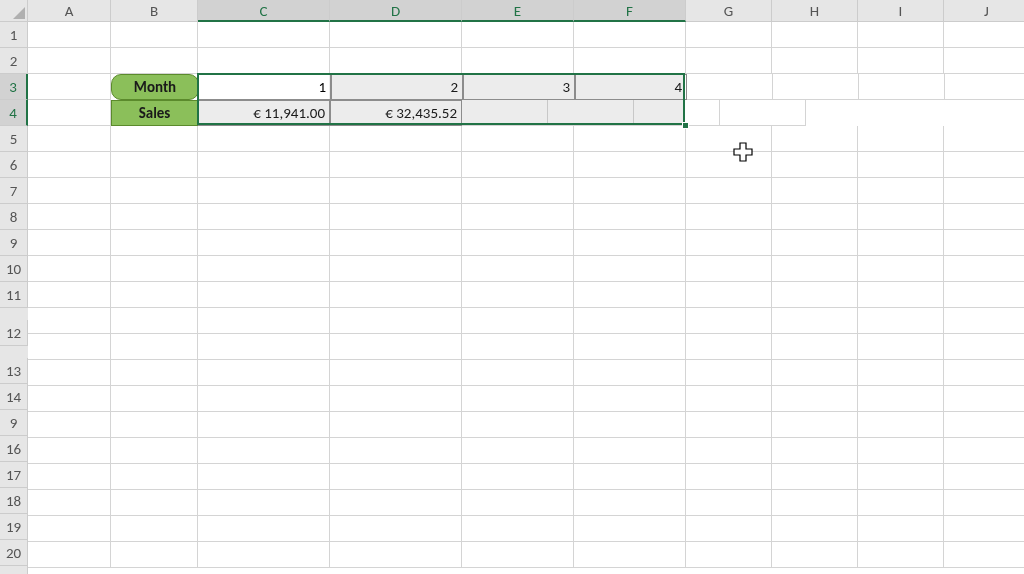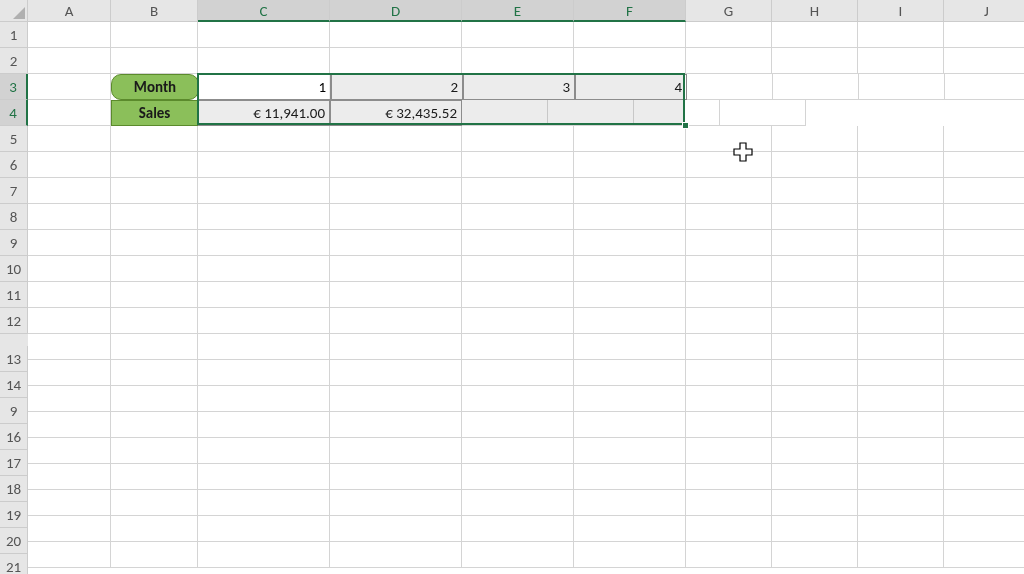--- a/index.html
+++ b/index.html
@@ -175,21 +175,21 @@
       <div class="row-header" style="height: 26px;">2</div>
       <div class="row-header sel" style="height: 26px;">3</div>
       <div class="row-header sel" style="height: 26px;">4</div>
       <div class="row-header" style="height: 26px;">5</div>
       <div class="row-header" style="height: 26px;">6</div>
       <div class="row-header" style="height: 26px;">7</div>
       <div class="row-header" style="height: 26px;">8</div>
       <div class="row-header" style="height: 26px;">9</div>
       <div class="row-header" style="height: 26px;">10</div>
       <div class="row-header" style="height: 26px;">11</div>
-      <div class="row-header" style="height: 26px;">12</div>
+      <div class="row-header" style="height: 26px; margin-top: 12px;">12</div>
       <div class="row-header" style="height: 26px; margin-top: 12px;">13</div>
       <div class="row-header" style="height: 26px;">14</div>
       <div class="row-header" style="height: 26px;">9</div>
       <div class="row-header" style="height: 26px;">16</div>
       <div class="row-header" style="height: 26px;">17</div>
       <div class="row-header" style="height: 26px;">18</div>
       <div class="row-header" style="height: 26px;">19</div>
       <div class="row-header" style="height: 26px;">20</div>
       <div class="row-header" style="height: 26px;">21</div>
     </div>

